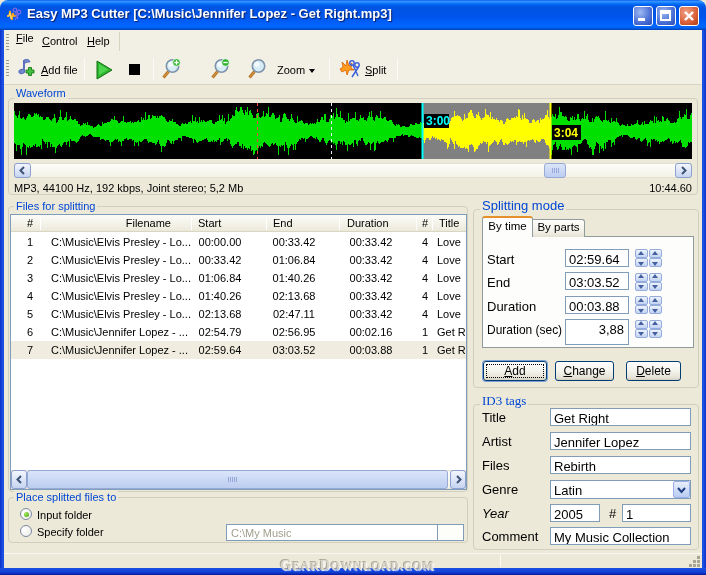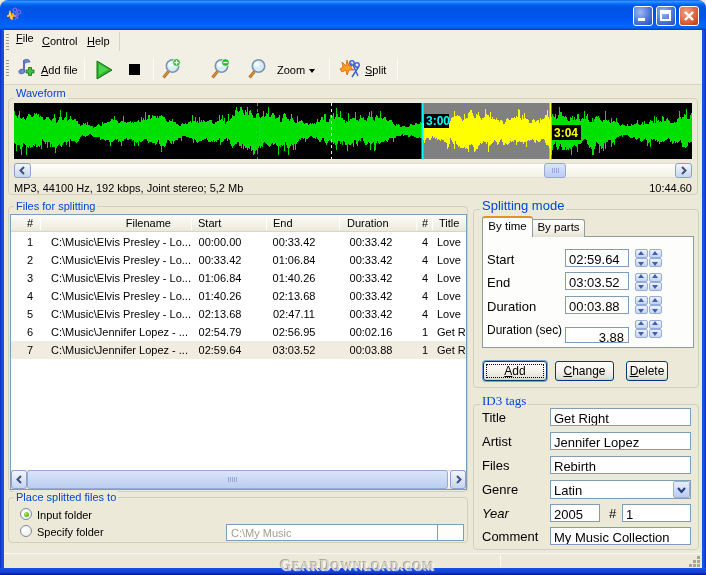--- a/index.html
+++ b/index.html
@@ -49,20 +49,21 @@
 <div id="title" class="abs">
     <svg class="abs" style="left:6px;top:7px" width="16" height="16" viewBox="0 0 16 16">
 <path d="M1 9 L3 9 L4 4 L6 13 L7 6 L8 9 L10 9" stroke="#ffa520" stroke-width="1.6" fill="none"></path>
 <path d="M1 9 L3 9 L4 6 L5 12 L6 9" stroke="#ffe060" stroke-width="1" fill="none"></path>
 <g stroke="#7a6ae0" stroke-width="1.3" fill="none">
         <circle cx="9" cy="3" r="1.8"></circle>
         <circle cx="13" cy="5" r="1.8"></circle>
         <path d="M9.5 4.8 L12 12 M12.6 6.8 L9 13"></path>
       </g>
 </svg>
+    <div class="txt">Easy MP3 Cutter [C:\Music\Jennifer Lopez - Get Right.mp3]</div>
     <div id="btnMin" class="wbtn"><svg width="18" height="18" viewBox="0 0 18 18">
         <rect x="4" y="11" width="7" height="3" fill="#fff"></rect>
       </svg></div>
     <div id="btnMax" class="wbtn"><svg width="18" height="18" viewBox="0 0 18 18">
         <rect x="4" y="4" width="9" height="9" fill="none" stroke="#fff" stroke-width="2"></rect>
         <rect x="4" y="4" width="9" height="3" fill="#fff"></rect>
       </svg></div>
     <div id="btnCls" class="wbtn"><svg width="18" height="18" viewBox="0 0 18 18">
         <path d="M5 5 L13 13 M13 5 L5 13" stroke="#fff" stroke-width="2.4"></path>
       </svg></div>
@@ -271,21 +272,21 @@
 <div id="tab2" class="abs">
     <div style="text-align:center;margin-top:1px;font-size:11.5px;">By parts</div>
   </div>
 <div class="lab13" style="left:487px;top:252px;">Start</div>
 <div class="lab13" style="left:487px;top:275px;">End</div>
 <div class="lab13" style="left:487px;top:299px;">Duration</div>
 <div class="lab13" style="left:487px;top:322px;transform:scaleX(0.92);transform-origin:0 0;">Duration (sec)</div>
 <div class="fld" style="left:565px;top:249px;width:64px;height:18px;"><span>02:59.64</span></div>
 <div class="fld" style="left:565px;top:272px;width:64px;height:18px;"><span>03:03.52</span></div>
 <div class="fld" style="left:565px;top:296px;width:64px;height:18px;"><span>00:03.88</span></div>
-<div class="fld" style="left:565px;top:319px;width:64px;height:16px;margin-top:8px;">
+<div class="fld" style="left:565px;top:319px;width:64px;height:26px;">
     <span style="left:0;float:right;margin-right:4px;">3,88</span>
   </div>
 <div class="spin" style="left:634.5px;top:249px;">
     <i class="up"></i>
   </div>
 <div class="spin" style="left:634.5px;top:258px;">
     <i class="dn"></i>
   </div>
 <div class="spin" style="left:648.5px;top:249px;">
     <i class="up"></i>
@@ -326,21 +327,21 @@
 <div class="spin" style="left:648.5px;top:319.5px;">
     <i class="up"></i>
   </div>
 <div class="spin" style="left:648.5px;top:328.5px;">
     <i class="dn"></i>
   </div>
 <div class="xbtn" style="left:483px;top:361px;width:64px;box-shadow:0 0 0 1px #7da1d4;">
     <div style="outline:1px dotted #000;outline-offset:-3px;height:18px;"><u>A</u>dd</div>
   </div>
 <div class="xbtn" style="left:555px;top:361px;width:59px;"><u>C</u>hange</div>
-<div class="xbtn" style="left:626px;top:361px;width:42px;"><u>D</u>elete</div>
+<div class="xbtn" style="left:626px;top:361px;width:55px;"><u>D</u>elete</div>
 <div class="abs grp" style="left:473px;top:404px;width:226px;height:146px;"></div>
 <div class="glab lab13" style="left:480px;top:393px;font-family:Liberation Serif, serif;">ID3 tags</div>
 <div class="lab13" style="left:482px;top:410px;">Title</div>
 <div class="lab13" style="left:482px;top:434px;">Artist</div>
 <div class="lab13" style="left:482px;top:458px;">Files</div>
 <div class="lab13" style="left:482px;top:482px;">Genre</div>
 <div class="lab13" style="left:482px;top:506px;font-style:italic;">Year</div>
 <div class="lab13" style="left:482px;top:529px;">Comment</div>
 <div class="fld" style="left:550px;top:408px;width:141px;height:18px;"><span>Get Right</span></div>
 <div class="fld" style="left:550px;top:432px;width:141px;height:18px;"><span>Jennifer Lopez</span></div>

